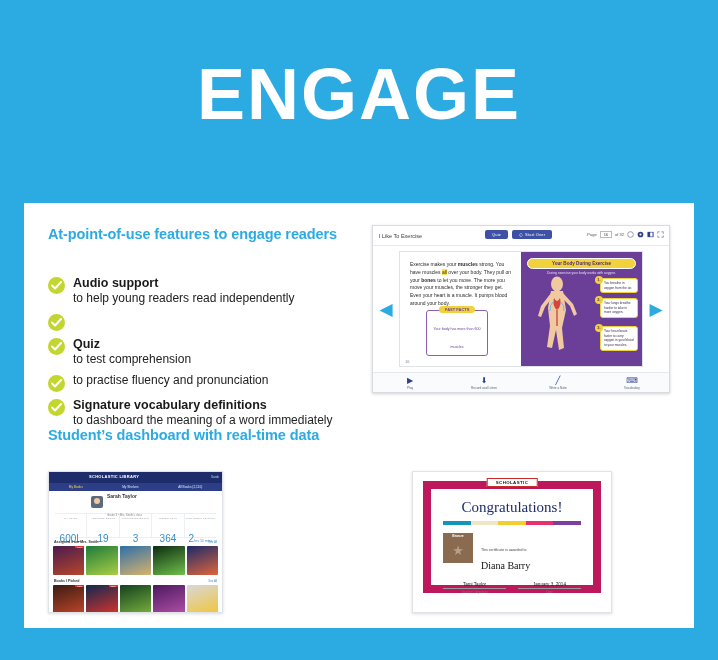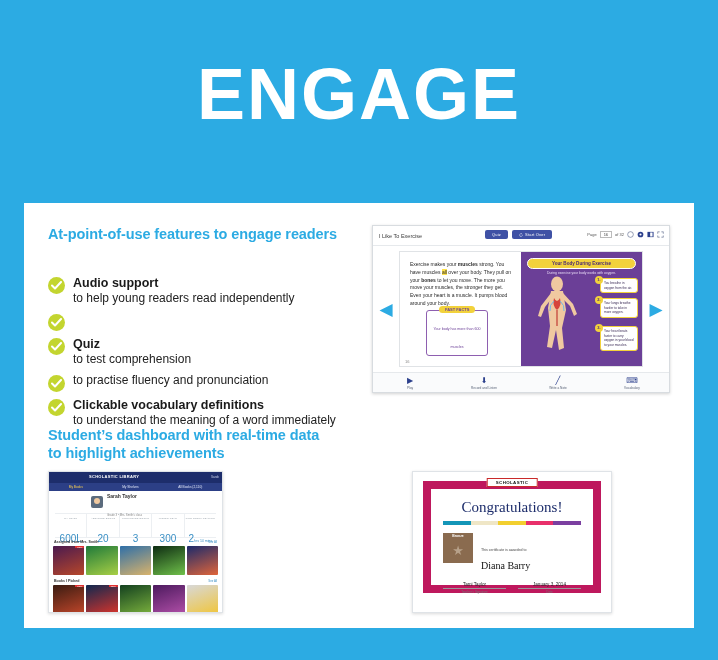--- a/index.html
+++ b/index.html
@@ -241,22 +241,22 @@
               <span class="feat-sub">to practise fluency and pronunciation</span>
             </span>
           </li>
           <li class="feat-item">
             <span class="check">
               <svg width="11" height="9" viewBox="0 0 11 9">
                 <path d="M1 4.5 L4 7.5 L10 1" stroke="#fff" stroke-width="2" fill="none" stroke-linecap="round" stroke-linejoin="round"></path>
               </svg>
             </span>
             <span class="feat-text">
-              <span class="feat-title">Clickable vocabulary definitions</span>
-              <span class="feat-sub">to understand the meaning of a word immediately</span>
+              <span class="feat-title">Signature vocabulary definitions</span>
+              <span class="feat-sub">to dashboard the meaning of a word immediately</span>
             </span>
           </li>
         </ul>
     </div>
 
     <div class="ereader">
       <div class="er-top">
         <span class="er-booktitle">I Like To Exercise</span>
         <span class="er-midbtns">
           <span class="er-btn">Quiz</span>
@@ -348,21 +348,20 @@
           <div class="er-tool">
             <span class="er-tool-ico">⌨</span>
             <span class="er-tool-lb">Vocabulary</span>
           </div>
         </div>
     </div>
 
     <div class="dash-head">
       <div class="section-head">
         <span>Student’s dashboard with real-time data</span><br>
-        <span>to highlight achievements</span>
       </div>
     </div>
 
 
     <div class="dash">
       <div class="dash-nav">
         <span class="dash-logo">SCHOLASTIC LIBRARY</span>
         <span class="dash-navright">Sarah</span>
       </div>
       <div class="dash-tabs" id="dash-tabs">
@@ -377,29 +376,29 @@
           <span class="dash-usub">Grade 3 • Mrs. Smith’s class</span>
         </span>
       </div>
       <div class="dash-stats" id="dash-stats">
           <div class="stat">
             <span class="stat-lb">MY LEVEL</span>
             <span class="stat-v"><span>600L</span><span class="u"></span></span>
           </div>
           <div class="stat">
             <span class="stat-lb">ASSIGNED BOOKS</span>
-            <span class="stat-v"><span>20</span><span class="u"></span></span>
+            <span class="stat-v"><span>19</span><span class="u"></span></span>
           </div>
           <div class="stat">
             <span class="stat-lb">COMPLETED BOOKS</span>
             <span class="stat-v"><span>3</span><span class="u"></span></span>
           </div>
           <div class="stat">
             <span class="stat-lb">WORDS READ</span>
-            <span class="stat-v"><span>300</span><span class="u"></span></span>
+            <span class="stat-v"><span>364</span><span class="u"></span></span>
           </div>
           <div class="stat">
             <span class="stat-lb">TIME SPENT READING</span>
             <span class="stat-v"><span>2</span><span class="u">hrs 14 mins</span></span>
           </div>
         </div>
       <div id="dash-shelves">
           <div class="shelf-hd">
             <span class="shelf-ttl">Assigned from Mrs. Smith</span>
             <span class="shelf-more">See All</span>

